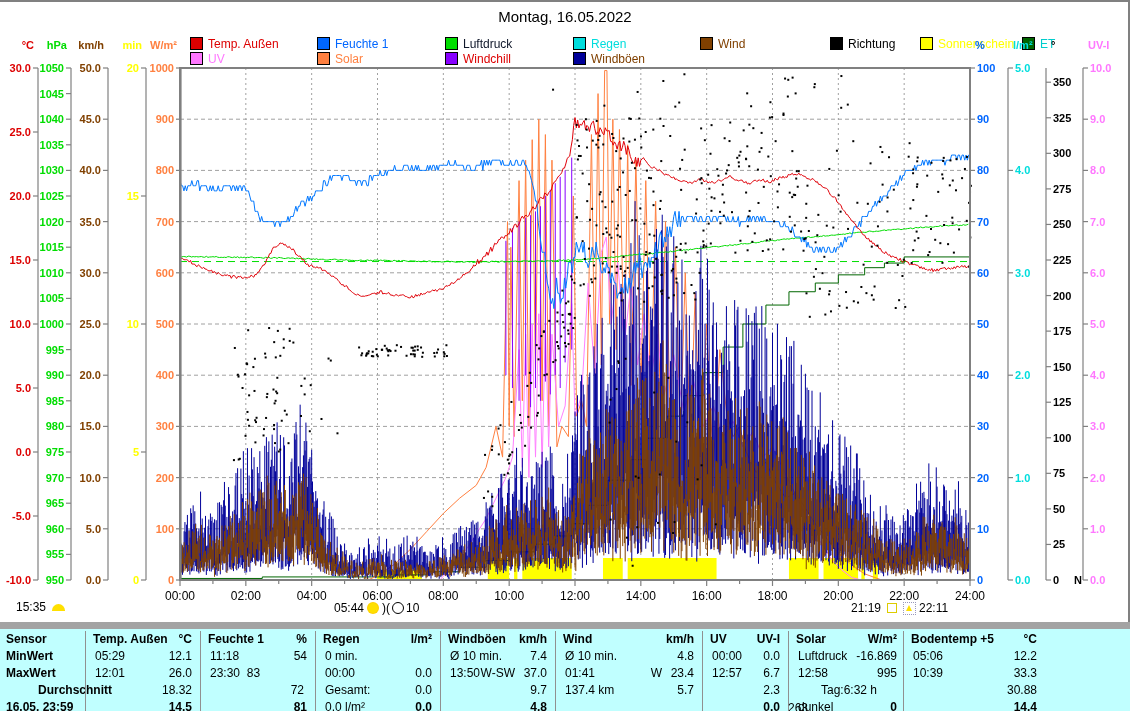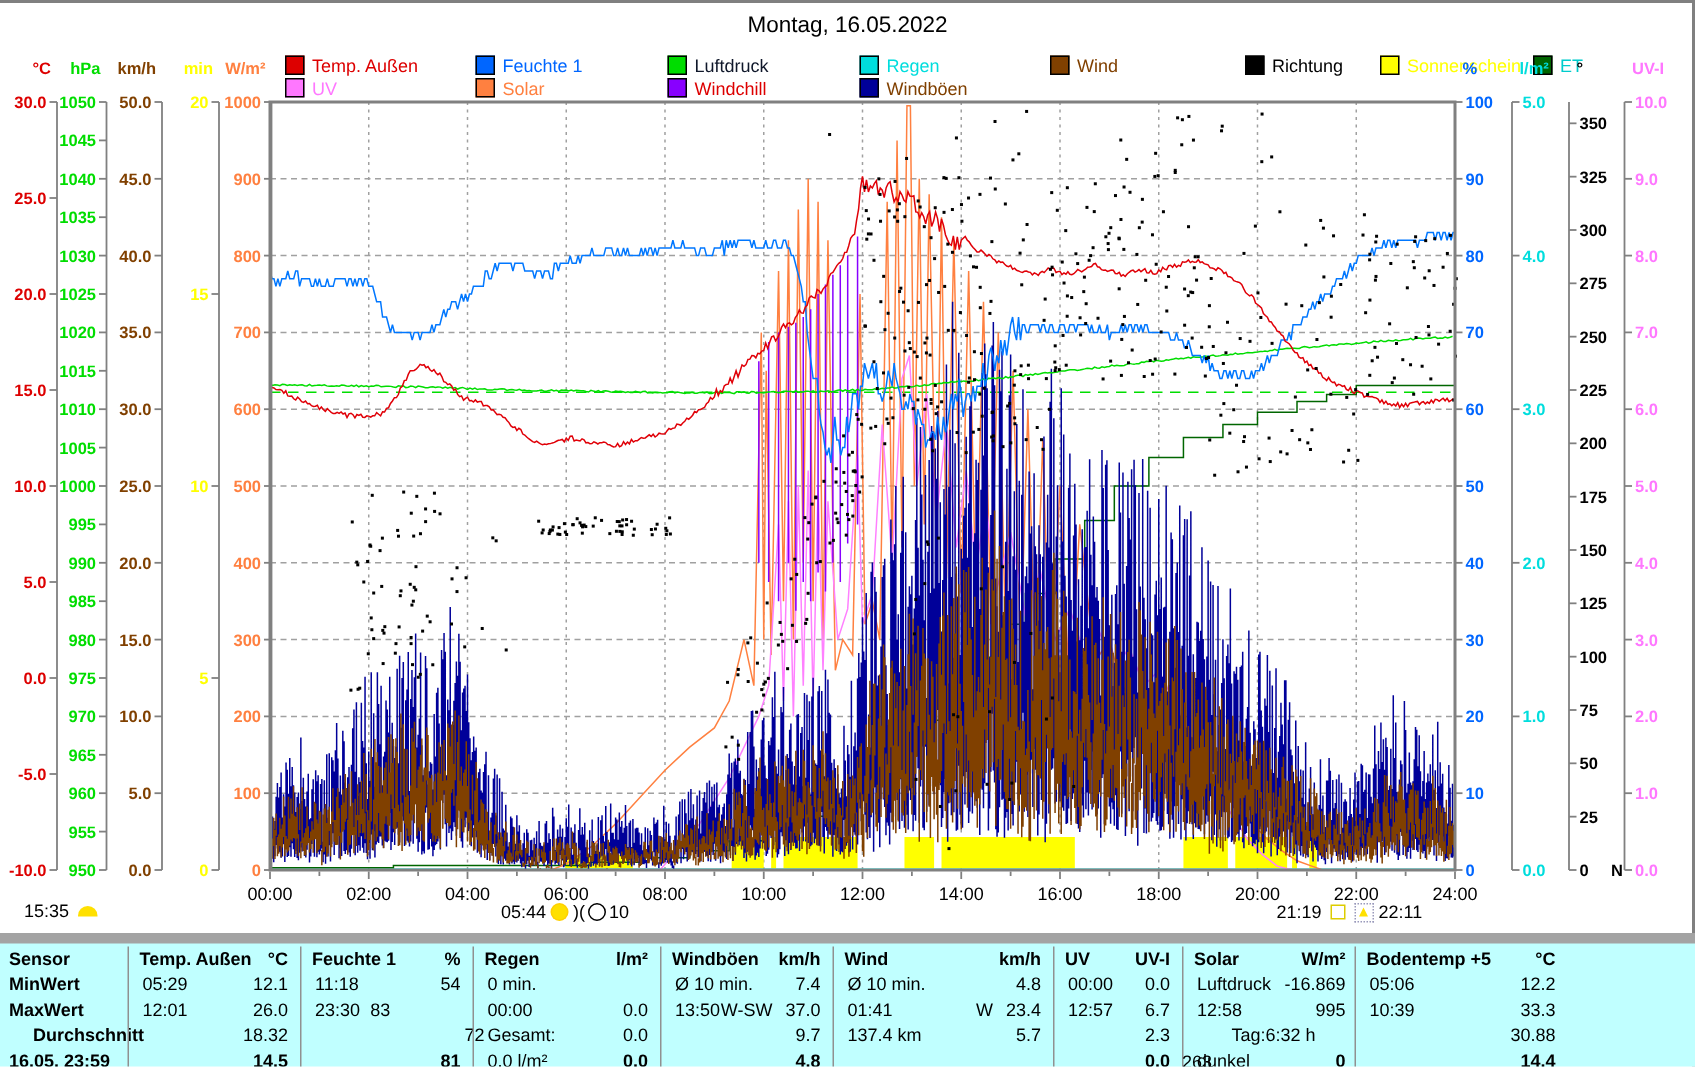--- a/index.html
+++ b/index.html
@@ -995,39 +995,39 @@
 
 <div class="ann" style="left:903px;top:601px">
   <span class="moonbox"></span>
   <span>22:11</span>
 </div>
 
 <div id="stats">
     <div class="tcell b" style="left: 6px; top: 3px;">Sensor</div>
     <div class="tcell b" style="left: 6px; top: 20px;">MinWert</div>
     <div class="tcell b" style="left: 6px; top: 37px;">MaxWert</div>
-    <div class="tcell b" style="left: 6px; top: 54px; padding-left: 16px;">Durchschnitt</div>
+    <div class="tcell b" style="left: 22px; top: 54px; padding-left: 16px;">Durchschnitt</div>
     <div class="tcell b" style="left: 6px; top: 71px;">16.05. 23:59</div>
     <div class="sep" style="left: 85px;"></div>
     <div class="tcell b" style="left: 93px; top: 3px;">Temp. Außen</div>
     <div class="tcell b" style="left: 85px; top: 3px; width: 107px; text-align: right;">°C</div>
     <div class="tcell" style="left: 95px; top: 20px;">05:29</div>
     <div class="tcell" style="left: 85px; top: 20px; width: 107px; text-align: right;">12.1</div>
     <div class="tcell" style="left: 95px; top: 37px;">12:01</div>
     <div class="tcell" style="left: 85px; top: 37px; width: 107px; text-align: right;">26.0</div>
     <div class="tcell" style="left: 85px; top: 54px; width: 107px; text-align: right;">18.32</div>
     <div class="tcell b" style="left: 85px; top: 71px; width: 107px; text-align: right;">14.5</div>
     <div class="sep" style="left: 200px;"></div>
     <div class="tcell b" style="left: 208px; top: 3px;">Feuchte 1</div>
     <div class="tcell b" style="left: 200px; top: 3px; width: 107px; text-align: right;">%</div>
     <div class="tcell" style="left: 210px; top: 20px;">11:18</div>
     <div class="tcell" style="left: 200px; top: 20px; width: 107px; text-align: right;">54</div>
     <div class="tcell" style="left: 210px; top: 37px;">23:30</div>
     <div class="tcell" style="left: 200px; top: 37px; width: 107px; text-align: center;">83</div>
-    <div class="tcell" style="left: 216px; top: 54px; width: 107px; text-align: right;">72</div>
+    <div class="tcell" style="left: 197px; top: 54px; width: 107px; text-align: right;">72</div>
     <div class="tcell b" style="left: 200px; top: 71px; width: 107px; text-align: right;">81</div>
     <div class="sep" style="left: 315px;"></div>
     <div class="tcell b" style="left: 323px; top: 3px;">Regen</div>
     <div class="tcell b" style="left: 315px; top: 3px; width: 117px; text-align: right;">l/m²</div>
     <div class="tcell" style="left: 325px; top: 20px;">0 min.</div>
     <div class="tcell" style="left: 325px; top: 37px;">00:00</div>
     <div class="tcell" style="left: 315px; top: 37px; width: 117px; text-align: right;">0.0</div>
     <div class="tcell" style="left: 325px; top: 54px;">Gesamt:</div>
     <div class="tcell" style="left: 315px; top: 54px; width: 117px; text-align: right;">0.0</div>
     <div class="tcell" style="left: 325px; top: 71px;">0.0 l/m²</div>

